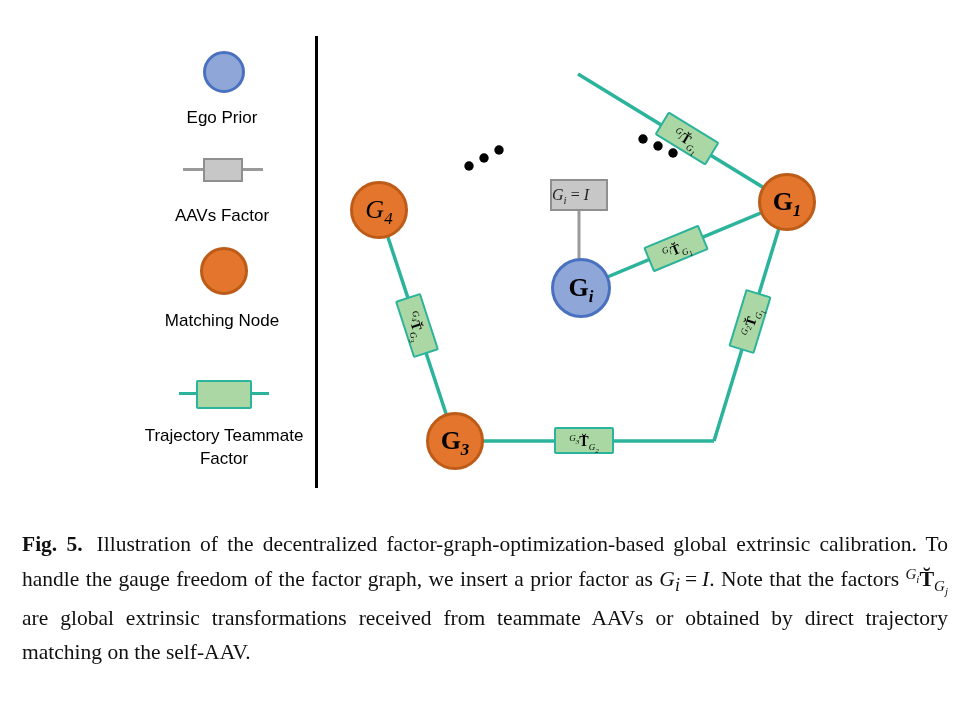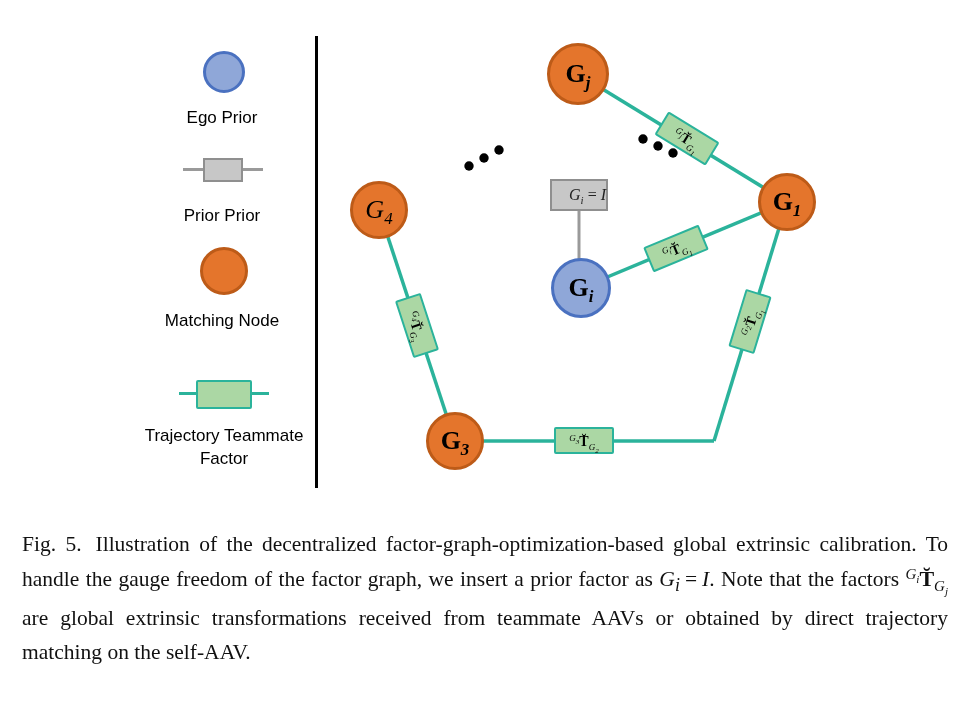--- a/index.html
+++ b/index.html
@@ -68,21 +68,21 @@
   .nl-bold { font-weight: 700; }
   .nl-math { font-style: italic; font-weight: 400; }
 
   .prior-node {
     position: absolute;
     left: 550px; top: 179px;
     width: 58px; height: 32px;
     box-sizing: border-box;
     background: var(--prior-fill, #C7C7C7);
     border: 2.5px solid var(--prior-border, #8F8F8F);
-    display: flex; align-items: center; justify-content: flex-end;
+    display: flex; align-items: center; justify-content: flex-start;
     font-family: "Liberation Serif", serif;
     font-size: 16px;
     color: #222;
   }
   .prior-node i { font-style: italic; }
   .prior-node sub { font-size: 11px; font-style: italic; line-height: 0; }
   .prior-node .eq { margin: 0 4px; }
 
   .factor {
     position: absolute;
@@ -109,42 +109,42 @@
     position: absolute;
     left: 22px; top: 528px;
     width: 926px;
     margin: 0;
     font-family: "Liberation Serif", serif;
     font-size: 21.5px;
     line-height: 33.5px;
     text-align: justify;
     color: var(--text, #111);
   }
-  .caption .figlabel { margin-right: 14px; }
+  .caption .figlabel { margin-right: 14px; font-weight: bold; }
   .caption i { font-style: italic; }
   .caption sub { font-style: italic; }
   .cap-eq { margin: 0 5px; }
   .cap-sup, .cap-sub { display: inline-block; font-size: 15px; font-style: italic; }
   .cap-sup { transform: translateY(-7px); }
   .cap-sub { transform: translateY(5px); }
   .cap-sup sub, .cap-sub sub { font-size: 11px; line-height: 0; }
   .cap-t { font-weight: 700; font-size: 22px; }
 </style>
 </head>
 <body>
 
 <div class="page">
 
   <div>
     <div class="legend-circle ego" style="left:203px;top:51px;width:42px;height:42px"></div>
     <div class="legend-label" style="left:122px;top:106px;width:200px">Ego Prior</div>
 
     <div class="legend-line gray" style="left:183px;top:168px;width:80px"></div>
     <div class="legend-rect gray" style="left:203px;top:158px;width:40px;height:24px"></div>
-    <div class="legend-label" style="left:122px;top:204px;width:200px">Prior Prior</div>
+    <div class="legend-label" style="left:122px;top:204px;width:200px">AAVs Factor</div>
 
     <div class="legend-circle mate" style="left:200px;top:247px;width:48px;height:48px"></div>
     <div class="legend-label" style="left:122px;top:309px;width:200px">Matching Node</div>
 
     <div class="legend-line teal" style="left:179px;top:392px;width:90px"></div>
     <div class="legend-rect green" style="left:196px;top:380px;width:56px;height:29px"></div>
     <div class="legend-label" style="left:144px;top:424px;width:160px">Trajectory Teammate Factor</div>
   </div>
 
   <div class="divider"></div>
@@ -185,23 +185,20 @@
   </div>
 
   <div class="factor" style="left:554px;top:427px">
     <span class="fl"><span class="fl-sup"><i>G</i><sub>3</sub></span><b class="fl-t">T̆</b><span class="fl-sub"><i>G</i><sub>2</sub></span></span>
   </div>
 
   <div class="factor" style="left:387px;top:312px;transform:rotate(72deg)">
     <span class="fl"><span class="fl-sup"><i>G</i><sub>4</sub></span><b class="fl-t">T̆</b><span class="fl-sub"><i>G</i><sub>3</sub></span></span>
   </div>
 
-  <div class="node teammate" style="left:547px;top:43px;width:62px;height:62px">
-    <span class="nlabel nl-bold"><span>G</span><sub>j</sub></span>
-  </div>
 
   <div class="node teammate" style="left:350px;top:181px;width:58px;height:58px">
     <span class="nlabel nl-math"><span>G</span><sub>4</sub></span>
   </div>
 
   <div class="node teammate" style="left:758px;top:173px;width:58px;height:58px">
     <span class="nlabel nl-bold"><span>G</span><sub>1</sub></span>
   </div>
 
   <div class="node ego" style="left:551px;top:258px;width:60px;height:60px">

